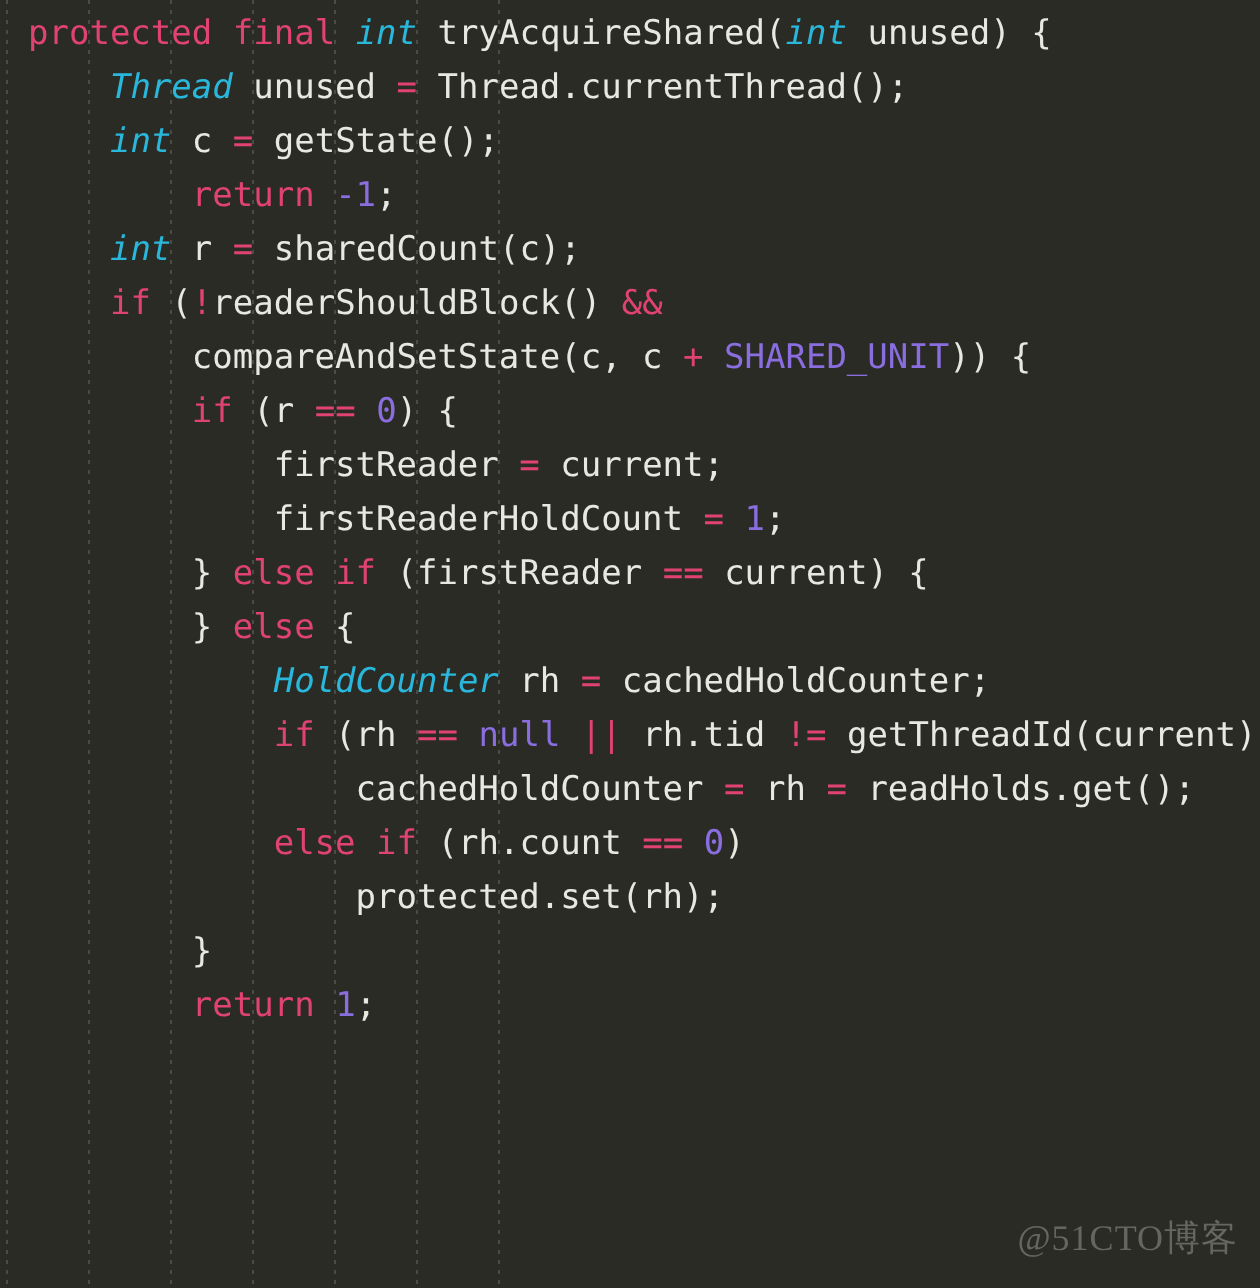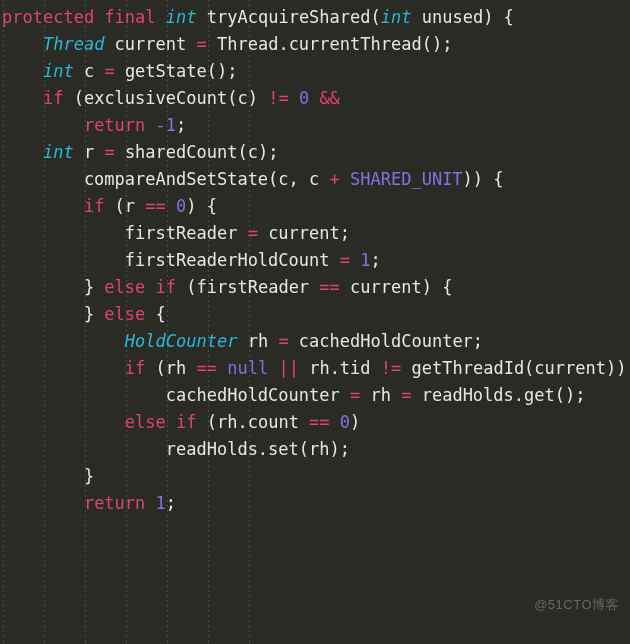--- a/index.html
+++ b/index.html
@@ -38,37 +38,37 @@
     background-repeat: repeat-y;
   }
   #code-lines {
     position: relative;
     padding: 4px 0 0 0;
     z-index: 2;
   }
   .code-line {
     height: 27px;
     white-space: pre;
-    padding-left: 2px;
+    padding-left: 14px;
   }
   
   .tok-kw    { color: #e0436f; }
   .tok-type  { color: #29b8db; font-style: italic; }
   .tok-plain { color: #e8e8e2; }
   .tok-num   { color: #8a6ee0; }
   .tok-const { color: #8a6ee0; }
   .tok-op    { color: #e0436f; }
 
   #watermark {
     position: absolute;
     right: 11px;
-    bottom: 26px;
+    bottom: 11px;
     z-index: 5;
-    font-family: Liberation Sans, sans-serif;
-    font-size: 13px;
+    font-family: Liberation Serif, serif;
+    font-size: 18px;
     color: rgba(168,168,160,0.48);
     letter-spacing: 0.5px;
     user-select: none;
   }
 </style>
 </head>
 <body>
 
 <div id="code-viewer">
 
@@ -77,35 +77,35 @@
       <div class="guide" style="left: 44px;"></div>
       <div class="guide" style="left: 85px;"></div>
       <div class="guide" style="left: 126px;"></div>
       <div class="guide" style="left: 167px;"></div>
       <div class="guide" style="left: 208px;"></div>
       <div class="guide" style="left: 249px;"></div>
     </div>
 
   <div id="code-lines">
       <div class="code-line"><span class="tok-kw">protected</span><span class="tok-plain"> </span><span class="tok-kw">final</span><span class="tok-plain"> </span><span class="tok-type">int</span><span class="tok-plain"> tryAcquireShared(</span><span class="tok-type">int</span><span class="tok-plain"> unused) {</span></div>
-      <div class="code-line"><span class="tok-plain">    </span><span class="tok-type">Thread</span><span class="tok-plain"> current </span><span class="tok-op">=</span><span class="tok-plain"> Thread.currentThread();</span></div>
+      <div class="code-line"><span class="tok-plain">    </span><span class="tok-type">Thread</span><span class="tok-plain"> unused </span><span class="tok-op">=</span><span class="tok-plain"> Thread.currentThread();</span></div>
       <div class="code-line"><span class="tok-plain">    </span><span class="tok-type">int</span><span class="tok-plain"> c </span><span class="tok-op">=</span><span class="tok-plain"> getState();</span></div>
-      <div class="code-line"><span class="tok-plain">    </span><span class="tok-kw">if</span><span class="tok-plain"> (exclusiveCount(c) </span><span class="tok-op">!=</span><span class="tok-plain"> </span><span class="tok-num">0</span><span class="tok-plain"> </span><span class="tok-op">&amp;&amp;</span></div>
       <div class="code-line"><span class="tok-plain">        </span><span class="tok-kw">return</span><span class="tok-plain"> </span><span class="tok-num">-1</span><span class="tok-plain">;</span></div>
       <div class="code-line"><span class="tok-plain">    </span><span class="tok-type">int</span><span class="tok-plain"> r </span><span class="tok-op">=</span><span class="tok-plain"> sharedCount(c);</span></div>
+      <div class="code-line"><span class="tok-plain">    </span><span class="tok-kw">if</span><span class="tok-plain"> (</span><span class="tok-op">!</span><span class="tok-plain">readerShouldBlock() </span><span class="tok-op">&amp;&amp;</span></div>
       <div class="code-line"><span class="tok-plain">        compareAndSetState(c, c </span><span class="tok-op">+</span><span class="tok-plain"> </span><span class="tok-const">SHARED_UNIT</span><span class="tok-plain">)) {</span></div>
       <div class="code-line"><span class="tok-plain">        </span><span class="tok-kw">if</span><span class="tok-plain"> (r </span><span class="tok-op">==</span><span class="tok-plain"> </span><span class="tok-num">0</span><span class="tok-plain">) {</span></div>
       <div class="code-line"><span class="tok-plain">            firstReader </span><span class="tok-op">=</span><span class="tok-plain"> current;</span></div>
       <div class="code-line"><span class="tok-plain">            firstReaderHoldCount </span><span class="tok-op">=</span><span class="tok-plain"> </span><span class="tok-num">1</span><span class="tok-plain">;</span></div>
       <div class="code-line"><span class="tok-plain">        } </span><span class="tok-kw">else</span><span class="tok-plain"> </span><span class="tok-kw">if</span><span class="tok-plain"> (firstReader </span><span class="tok-op">==</span><span class="tok-plain"> current) {</span></div>
       <div class="code-line"><span class="tok-plain">        } </span><span class="tok-kw">else</span><span class="tok-plain"> {</span></div>
       <div class="code-line"><span class="tok-plain">            </span><span class="tok-type">HoldCounter</span><span class="tok-plain"> rh </span><span class="tok-op">=</span><span class="tok-plain"> cachedHoldCounter;</span></div>
       <div class="code-line"><span class="tok-plain">            </span><span class="tok-kw">if</span><span class="tok-plain"> (rh </span><span class="tok-op">==</span><span class="tok-plain"> </span><span class="tok-num">null</span><span class="tok-plain"> </span><span class="tok-op">||</span><span class="tok-plain"> rh.tid </span><span class="tok-op">!=</span><span class="tok-plain"> getThreadId(current))</span></div>
       <div class="code-line"><span class="tok-plain">                cachedHoldCounter </span><span class="tok-op">=</span><span class="tok-plain"> rh </span><span class="tok-op">=</span><span class="tok-plain"> readHolds.get();</span></div>
       <div class="code-line"><span class="tok-plain">            </span><span class="tok-kw">else</span><span class="tok-plain"> </span><span class="tok-kw">if</span><span class="tok-plain"> (rh.count </span><span class="tok-op">==</span><span class="tok-plain"> </span><span class="tok-num">0</span><span class="tok-plain">)</span></div>
-      <div class="code-line"><span class="tok-plain">                readHolds.set(rh);</span></div>
+      <div class="code-line"><span class="tok-plain">                protected.set(rh);</span></div>
       <div class="code-line"><span class="tok-plain">        }</span></div>
       <div class="code-line"><span class="tok-plain">        </span><span class="tok-kw">return</span><span class="tok-plain"> </span><span class="tok-num">1</span><span class="tok-plain">;</span></div>
     </div>
 
   <div id="watermark">@51CTO博客</div>
 
 </div>
 
 </body></html>

